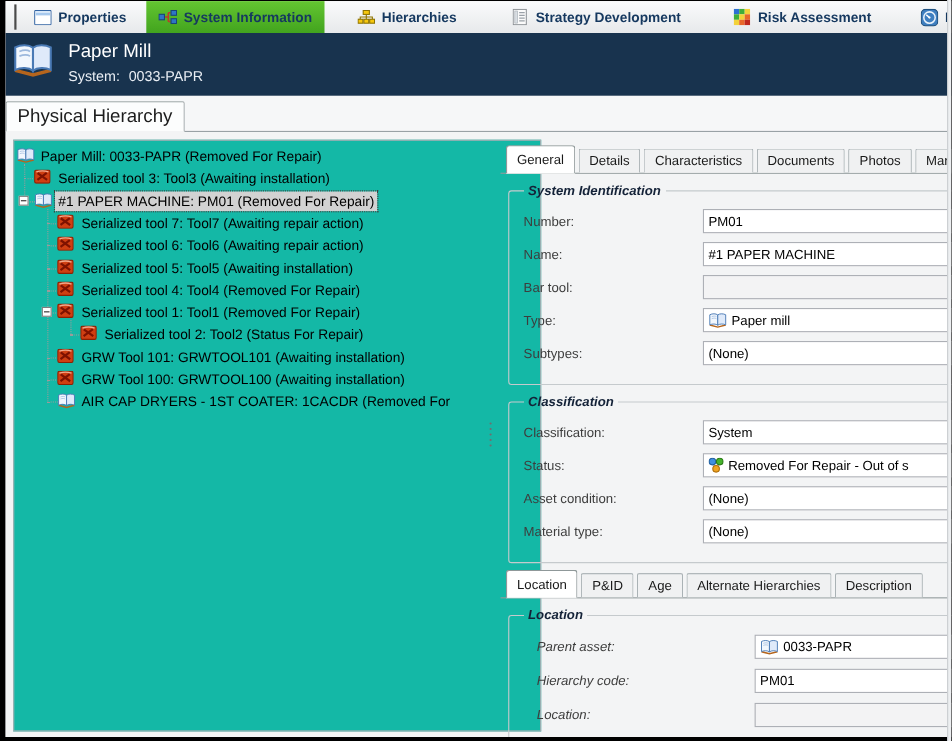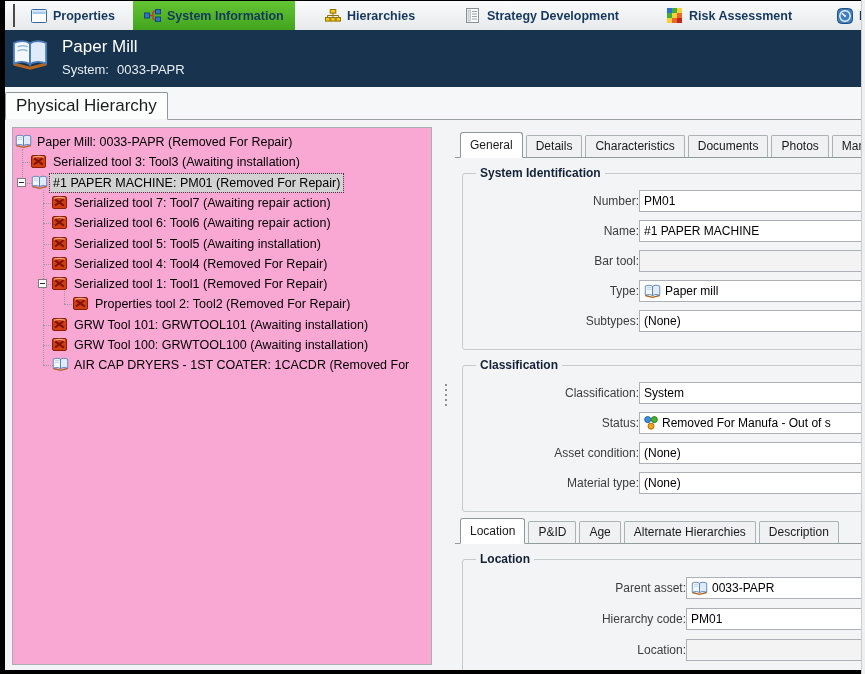--- a/index.html
+++ b/index.html
@@ -32,21 +32,21 @@
   
   .tabstrip1{position:absolute;left:0;top:86px;right:0;height:33px;background:#f6f7f8;border-bottom:1px solid #99a1a5;z-index:3;}
   .ph-tab{position:absolute;left:0;bottom:-1px;height:28px;min-width:103px;padding:0 10px;background:#fcfdfd;
           border:1px solid #8f9899;border-bottom:1px solid #f3f4f5;border-radius:2px 2px 0 0;
           font-size:17px;color:#1c1c1c;display:flex;align-items:center;justify-content:center;}
 
   
   .content{position:absolute;left:0;top:119px;right:0;bottom:0;background:#f3f4f5;}
 
   
-  .tree-panel{position:absolute;left:7px;top:7px;width:420px;height:538px;background:#f9a8d4;
+  .tree-panel{position:absolute;left:7px;top:7px;width:480px;height:538px;background:#14b8a6;
               border:1px solid #a8aeb4;overflow:hidden;}
   .tree-row{position:absolute;left:0;right:0;height:20px;cursor:default;}
   .tree-row .ticon{position:absolute;top:2px;width:17px;height:15px;}
   .tree-label{position:absolute;top:1px;font-size:12.5px;color:#000;white-space:nowrap;padding:1px 3px;line-height:16px;}
   .tree-label.sel{background:#d2d2d2;outline:1px dotted #3f3f3f;}
   .stub{position:absolute;border-top:1px dotted #9b9b9b;height:0;}
   .guide{position:absolute;border-left:1px dotted #9b9b9b;width:0;}
   .expander{position:absolute;width:9px;height:9px;background:#fff;border:1px solid #7e7e7e;cursor:pointer;}
   .expander .minus{display:block;width:5px;height:1px;background:#2a2a2a;margin:3px auto 0;}
 
@@ -56,25 +56,25 @@
   .grip i{width:2px;height:2px;background:#6f6f6f;border-radius:1px;}
 
   
   .right-panel{position:absolute;left:450px;top:0;width:432px;bottom:-40px;overflow:visible;}
   .dtabs{display:flex;align-items:flex-end;height:26px;border-bottom:1px solid #919b9c;margin-top:12px;padding-left:5px;width:430px;}
   .dtab{height:22px;line-height:21px;padding:0 9px;font-size:12px;border:1px solid #aab2b5;border-bottom:none;
         background:#f0f1f2;border-radius:2px 2px 0 0;margin-right:3px;color:#1a1a1a;white-space:nowrap;cursor:pointer;}
   .dtab.active{height:26px;line-height:24px;background:#fff;border-color:#8f9899;margin-bottom:-1px;
                border-bottom:1px solid #fff;border-radius:3px 3px 0 0;}
   fieldset{margin:8px 6px 0 7px;border:1px solid #c5cacd;border-radius:3px;padding:2px 0 9px 13px;width:412px;background:transparent;}
-  legend{font-weight:bold;font-size:12px;color:#142238;padding:0 4px;margin-left:0px;}
+  legend{font-weight:bold;font-size:12px;color:#142238;padding:0 4px;margin-left:0px;font-style:italic;}
   .frow{display:flex;align-items:center;margin:8px 0;}
   .g-loc .frow{margin:9px 0;}
-  .flabel{width:163px;font-size:12px;color:#3d3d3d;flex-shrink:0;text-align:right;}
-  .g-loc .flabel{width:210px;padding-left:12px;}
+  .flabel{width:163px;font-size:12px;color:#3d3d3d;flex-shrink:0;}
+  .g-loc .flabel{width:210px;padding-left:12px;font-style:italic;}
   .fbox{flex:1;min-width:0;height:22px;border:1px solid #adb0b6;background:#fff;font-size:12px;color:#000;
         padding:2px 4px;display:flex;align-items:center;gap:4px;white-space:nowrap;overflow:hidden;cursor:text;}
   .fbox.empty{background:#f3f3f4;}
   .fbox .ficon{display:inline-flex;flex-shrink:0;}
 </style>
 </head>
 <body>
 
 <div class="screen">
   <div class="window">
@@ -254,21 +254,21 @@
               </svg></span>
             <span class="tree-label" style="left: 58px;">Serialized tool 1: Tool1 (Removed For Repair)</span>
           </div>
           <div class="tree-row" style="top: 166.4px;">
             <span class="stub" style="left: 51px; width: 10px; top: 10px;"></span>
             <span class="ticon" style="left: 60px;"><svg width="15" height="13" viewBox="0 0 15 13">
                 <rect x="0.5" y="0.5" width="14" height="12" rx="1.5" fill="#cf3f12" stroke="#8c1f02"></rect>
                 <path d="M3 9.5 L11.5 3.2 M3.2 3.4 L11.8 9.6" stroke="#7f1200" stroke-width="2"></path>
                 <path d="M2 2.2 Q7.5 0.4 13 2.2" stroke="#f2a98c" stroke-width="1.2" fill="none"></path>
               </svg></span>
-            <span class="tree-label" style="left: 79px;">Properties tool 2: Tool2 (Removed For Repair)</span>
+            <span class="tree-label" style="left: 79px;">Serialized tool 2: Tool2 (Status For Repair)</span>
           </div>
           <div class="tree-row" style="top: 186.7px;">
             <span class="stub" style="left: 30px; width: 10px; top: 10px;"></span>
             <span class="ticon" style="left: 39px;"><svg width="15" height="13" viewBox="0 0 15 13">
                 <rect x="0.5" y="0.5" width="14" height="12" rx="1.5" fill="#cf3f12" stroke="#8c1f02"></rect>
                 <path d="M3 9.5 L11.5 3.2 M3.2 3.4 L11.8 9.6" stroke="#7f1200" stroke-width="2"></path>
                 <path d="M2 2.2 Q7.5 0.4 13 2.2" stroke="#f2a98c" stroke-width="1.2" fill="none"></path>
               </svg></span>
             <span class="tree-label" style="left: 58px;">GRW Tool 101: GRWTOOL101 (Awaiting installation)</span>
           </div>
@@ -365,21 +365,21 @@
               <span class="flabel">Status:</span>
               <div class="fbox">
                 <span class="ficon">
                   <svg width="14" height="14" viewBox="0 0 14 14">
                     <path d="M4 6 L6.5 9 M10 6 L7.5 9" stroke="#8a8a8a" stroke-width="0.8"></path>
                     <circle cx="3.7" cy="3.6" r="3" fill="#3f8fe0" stroke="#205f9e"></circle>
                     <circle cx="10.3" cy="3.6" r="3" fill="#46b42c" stroke="#2a7a16"></circle>
                     <circle cx="7" cy="10.2" r="3" fill="#f0a420" stroke="#b06e08"></circle>
                   </svg>
                 </span>
-                <span>Removed For Manufa - Out of s</span>
+                <span>Removed For Repair - Out of s</span>
               </div>
             </div>
             <div class="frow">
               <span class="flabel">Asset condition:</span>
               <div class="fbox">
                 <span>(None)</span>
               </div>
             </div>
             <div class="frow">
               <span class="flabel">Material type:</span>

